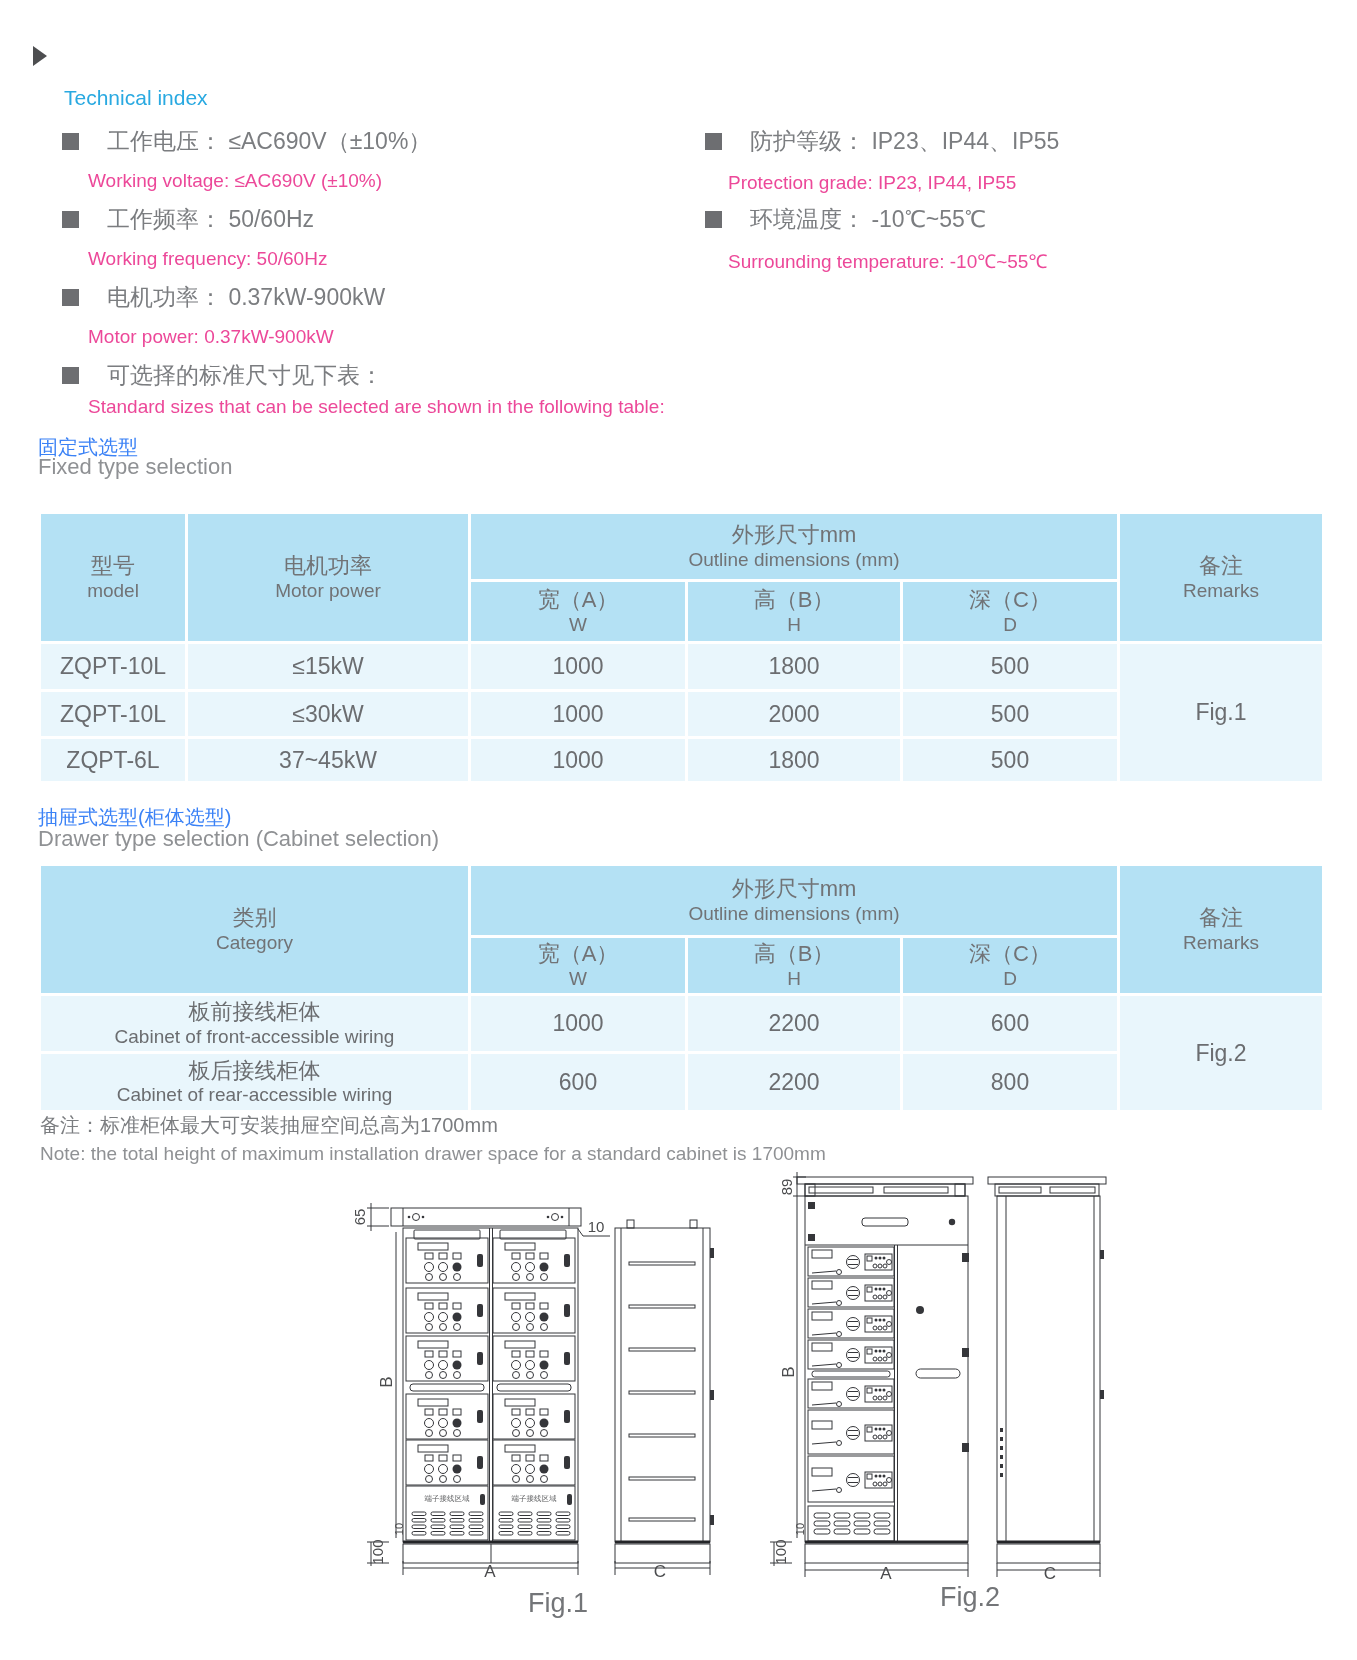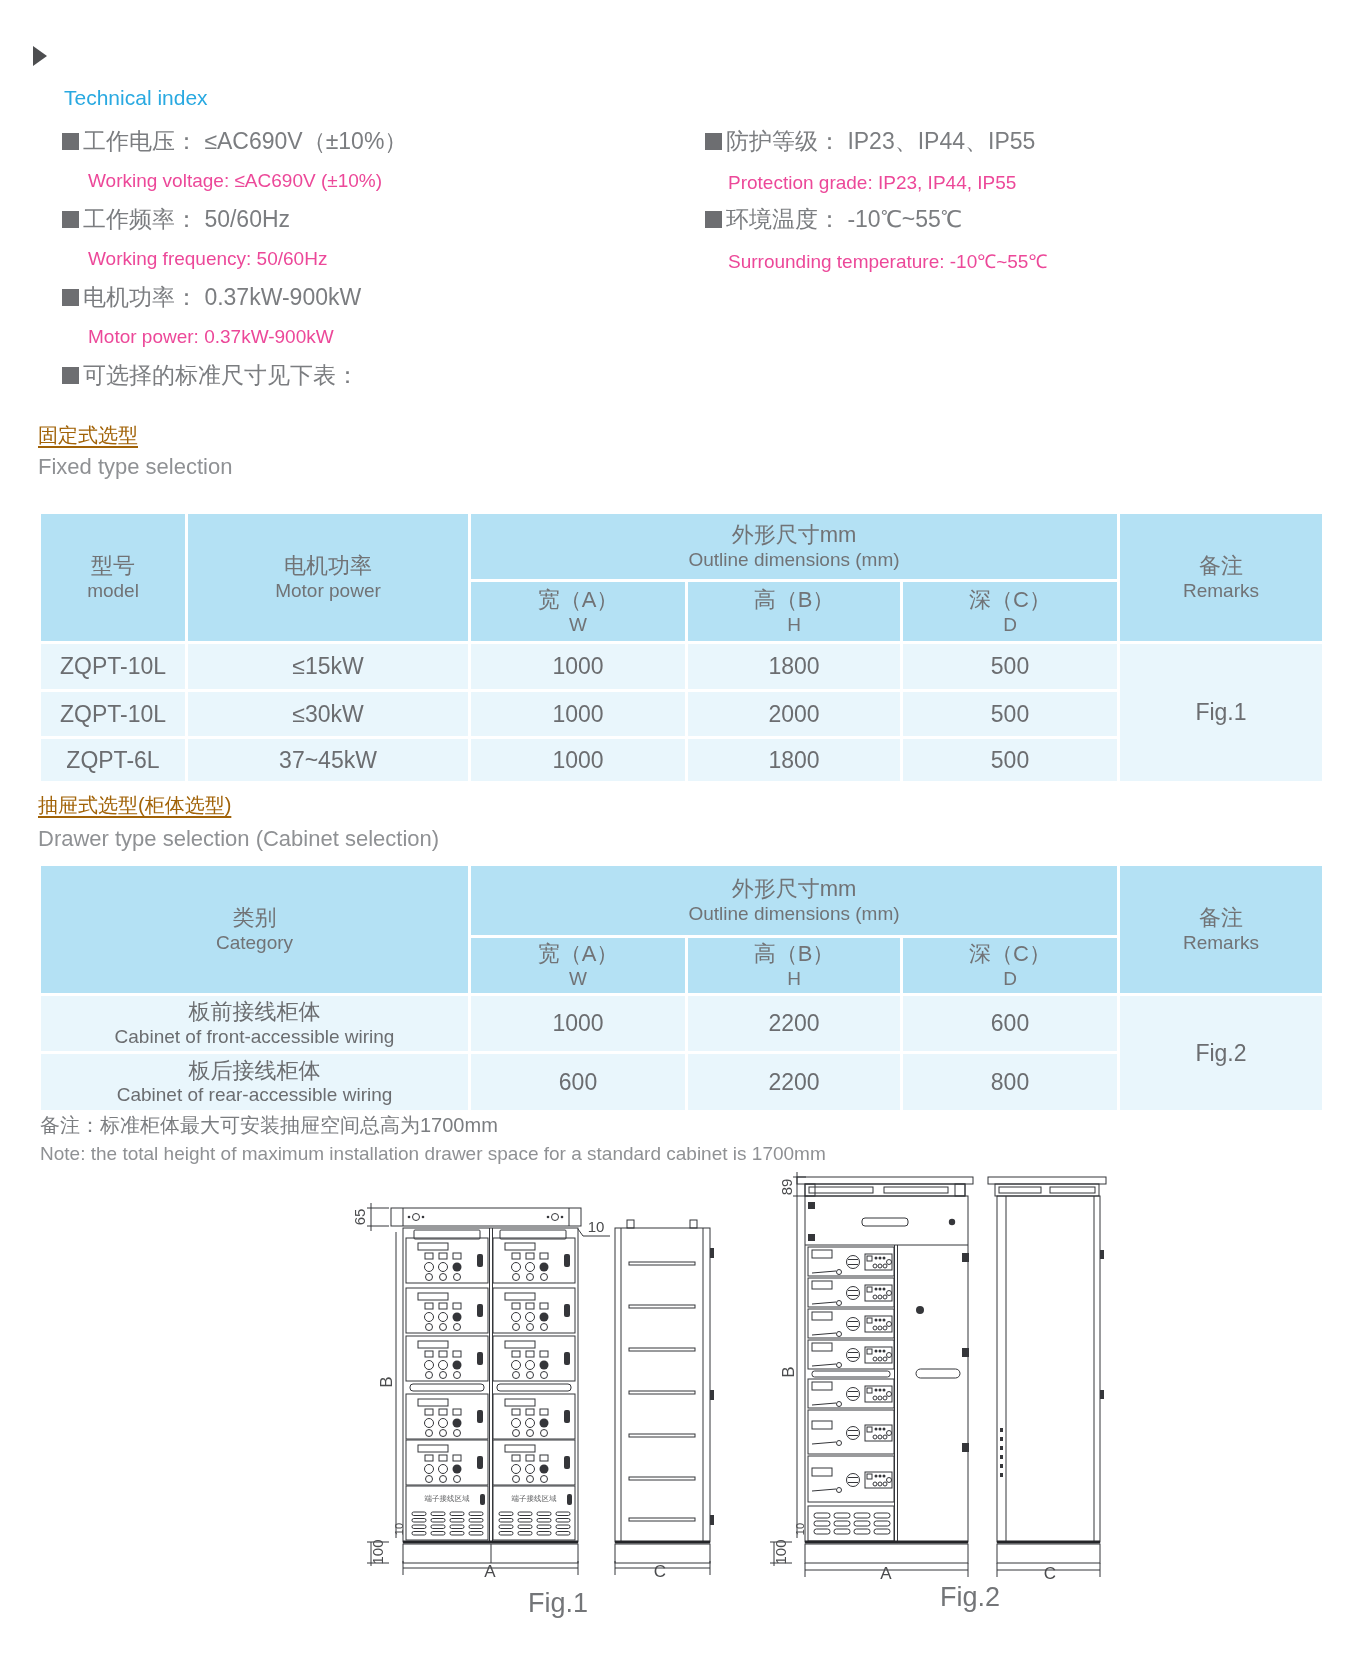--- a/index.html
+++ b/index.html
@@ -7,26 +7,26 @@
         font-family:"Liberation Sans",sans-serif;color:#6f7174;}
   .abs{position:absolute;}
 
   
   .arrow{width:0;height:0;border-top:10px solid transparent;border-bottom:10px solid transparent;
          border-left:14px solid #4d4e50;left:33px;top:46px;}
   .title{left:62px;top:28px;font-size:41px;color:#29a9e1;letter-spacing:3px;}
   .subtitle{left:64px;top:86px;font-size:21px;color:#29a9e1;}
 
   
-  .spec-zh{display:flex;align-items:center;gap:4px;font-size:23px;color:#7b7d80;}
+  .spec-zh{display:flex;align-items:center;gap:28px;font-size:23px;color:#7b7d80;}
   .spec-zh .bullet{width:17px;height:17px;background:#6d6e71;flex:0 0 auto;}
   .spec-en{font-size:19px;color:#ec4899;}
 
   
-  .sec-zh{font-size:20px;color:#a16207;text-decoration:underline;text-underline-offset:4px;}
+  .sec-zh{font-size:20px;color:#3b82f6;text-underline-offset:4px;margin-top:12px;}
   .sec-en{font-size:22px;color:#8f9194;}
 
   
   table{border-collapse:collapse;table-layout:fixed;}
   th,td{border:3px solid #fff;text-align:center;vertical-align:middle;padding:0;font-weight:normal;}
   thead th{background:#b4e1f4;color:#717376;}
   tbody td{background:#e9f6fc;color:#6b6d70;}
   .zh{display:block;font-size:22px;line-height:1.25;text-align:center;}
   .en{display:block;font-size:19px;line-height:1.2;}
   td.num{font-size:23px;}
@@ -70,20 +70,21 @@
   <div class="abs spec-zh" style="left:62px;top:282px;">
     <span class="bullet"></span>
     <span>电机功率： 0.37kW-900kW</span>
   </div>
   <div class="abs spec-en" style="left:88px;top:326px;">Motor power: 0.37kW-900kW</div>
 
   <div class="abs spec-zh" style="left:62px;top:360px;">
     <span class="bullet"></span>
     <span>可选择的标准尺寸见下表：</span>
   </div>
+  <div class="abs spec-en" style="left:88px;top:396px;">Standard sizes that can be selected are shown in the following table:</div>
 
   <div class="abs spec-zh" style="left:705px;top:126px;">
     <span class="bullet"></span>
     <span>防护等级： IP23、IP44、IP55</span>
   </div>
   <div class="abs spec-en" style="left:728px;top:172px;">Protection grade: IP23, IP44, IP55</div>
 
   <div class="abs spec-zh" style="left:705px;top:204px;">
     <span class="bullet"></span>
     <span>环境温度： -10℃~55℃</span>

